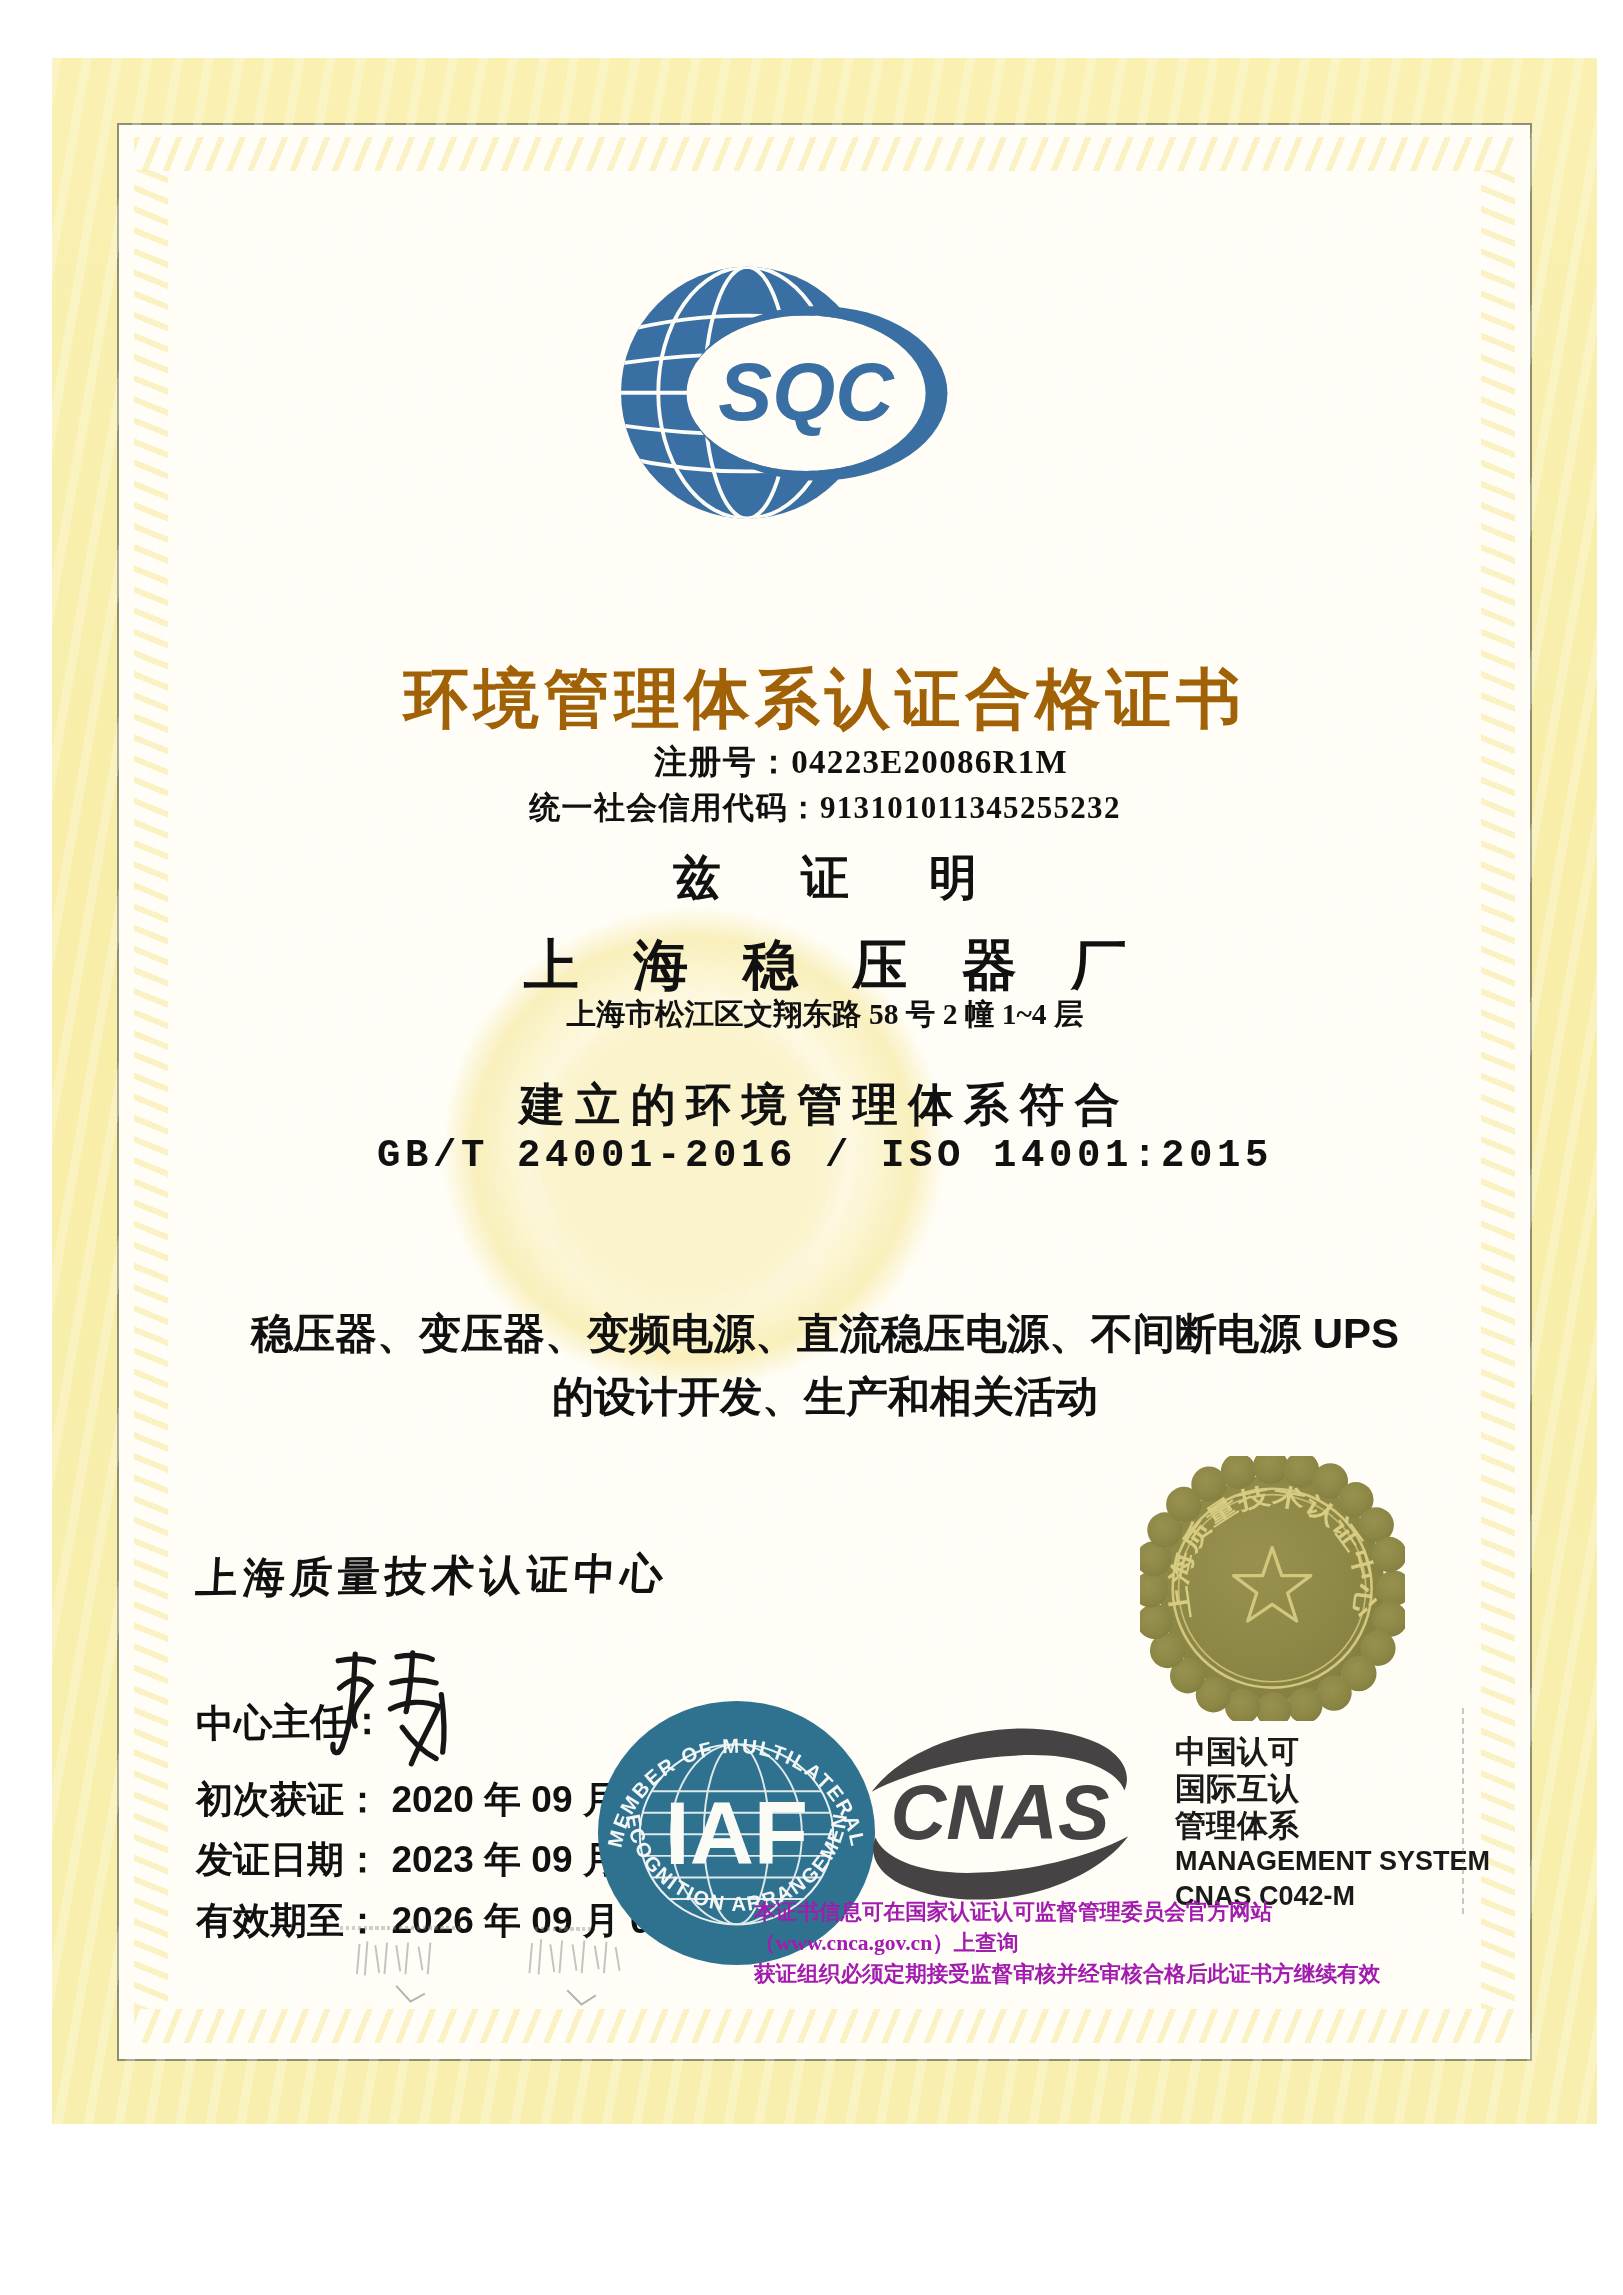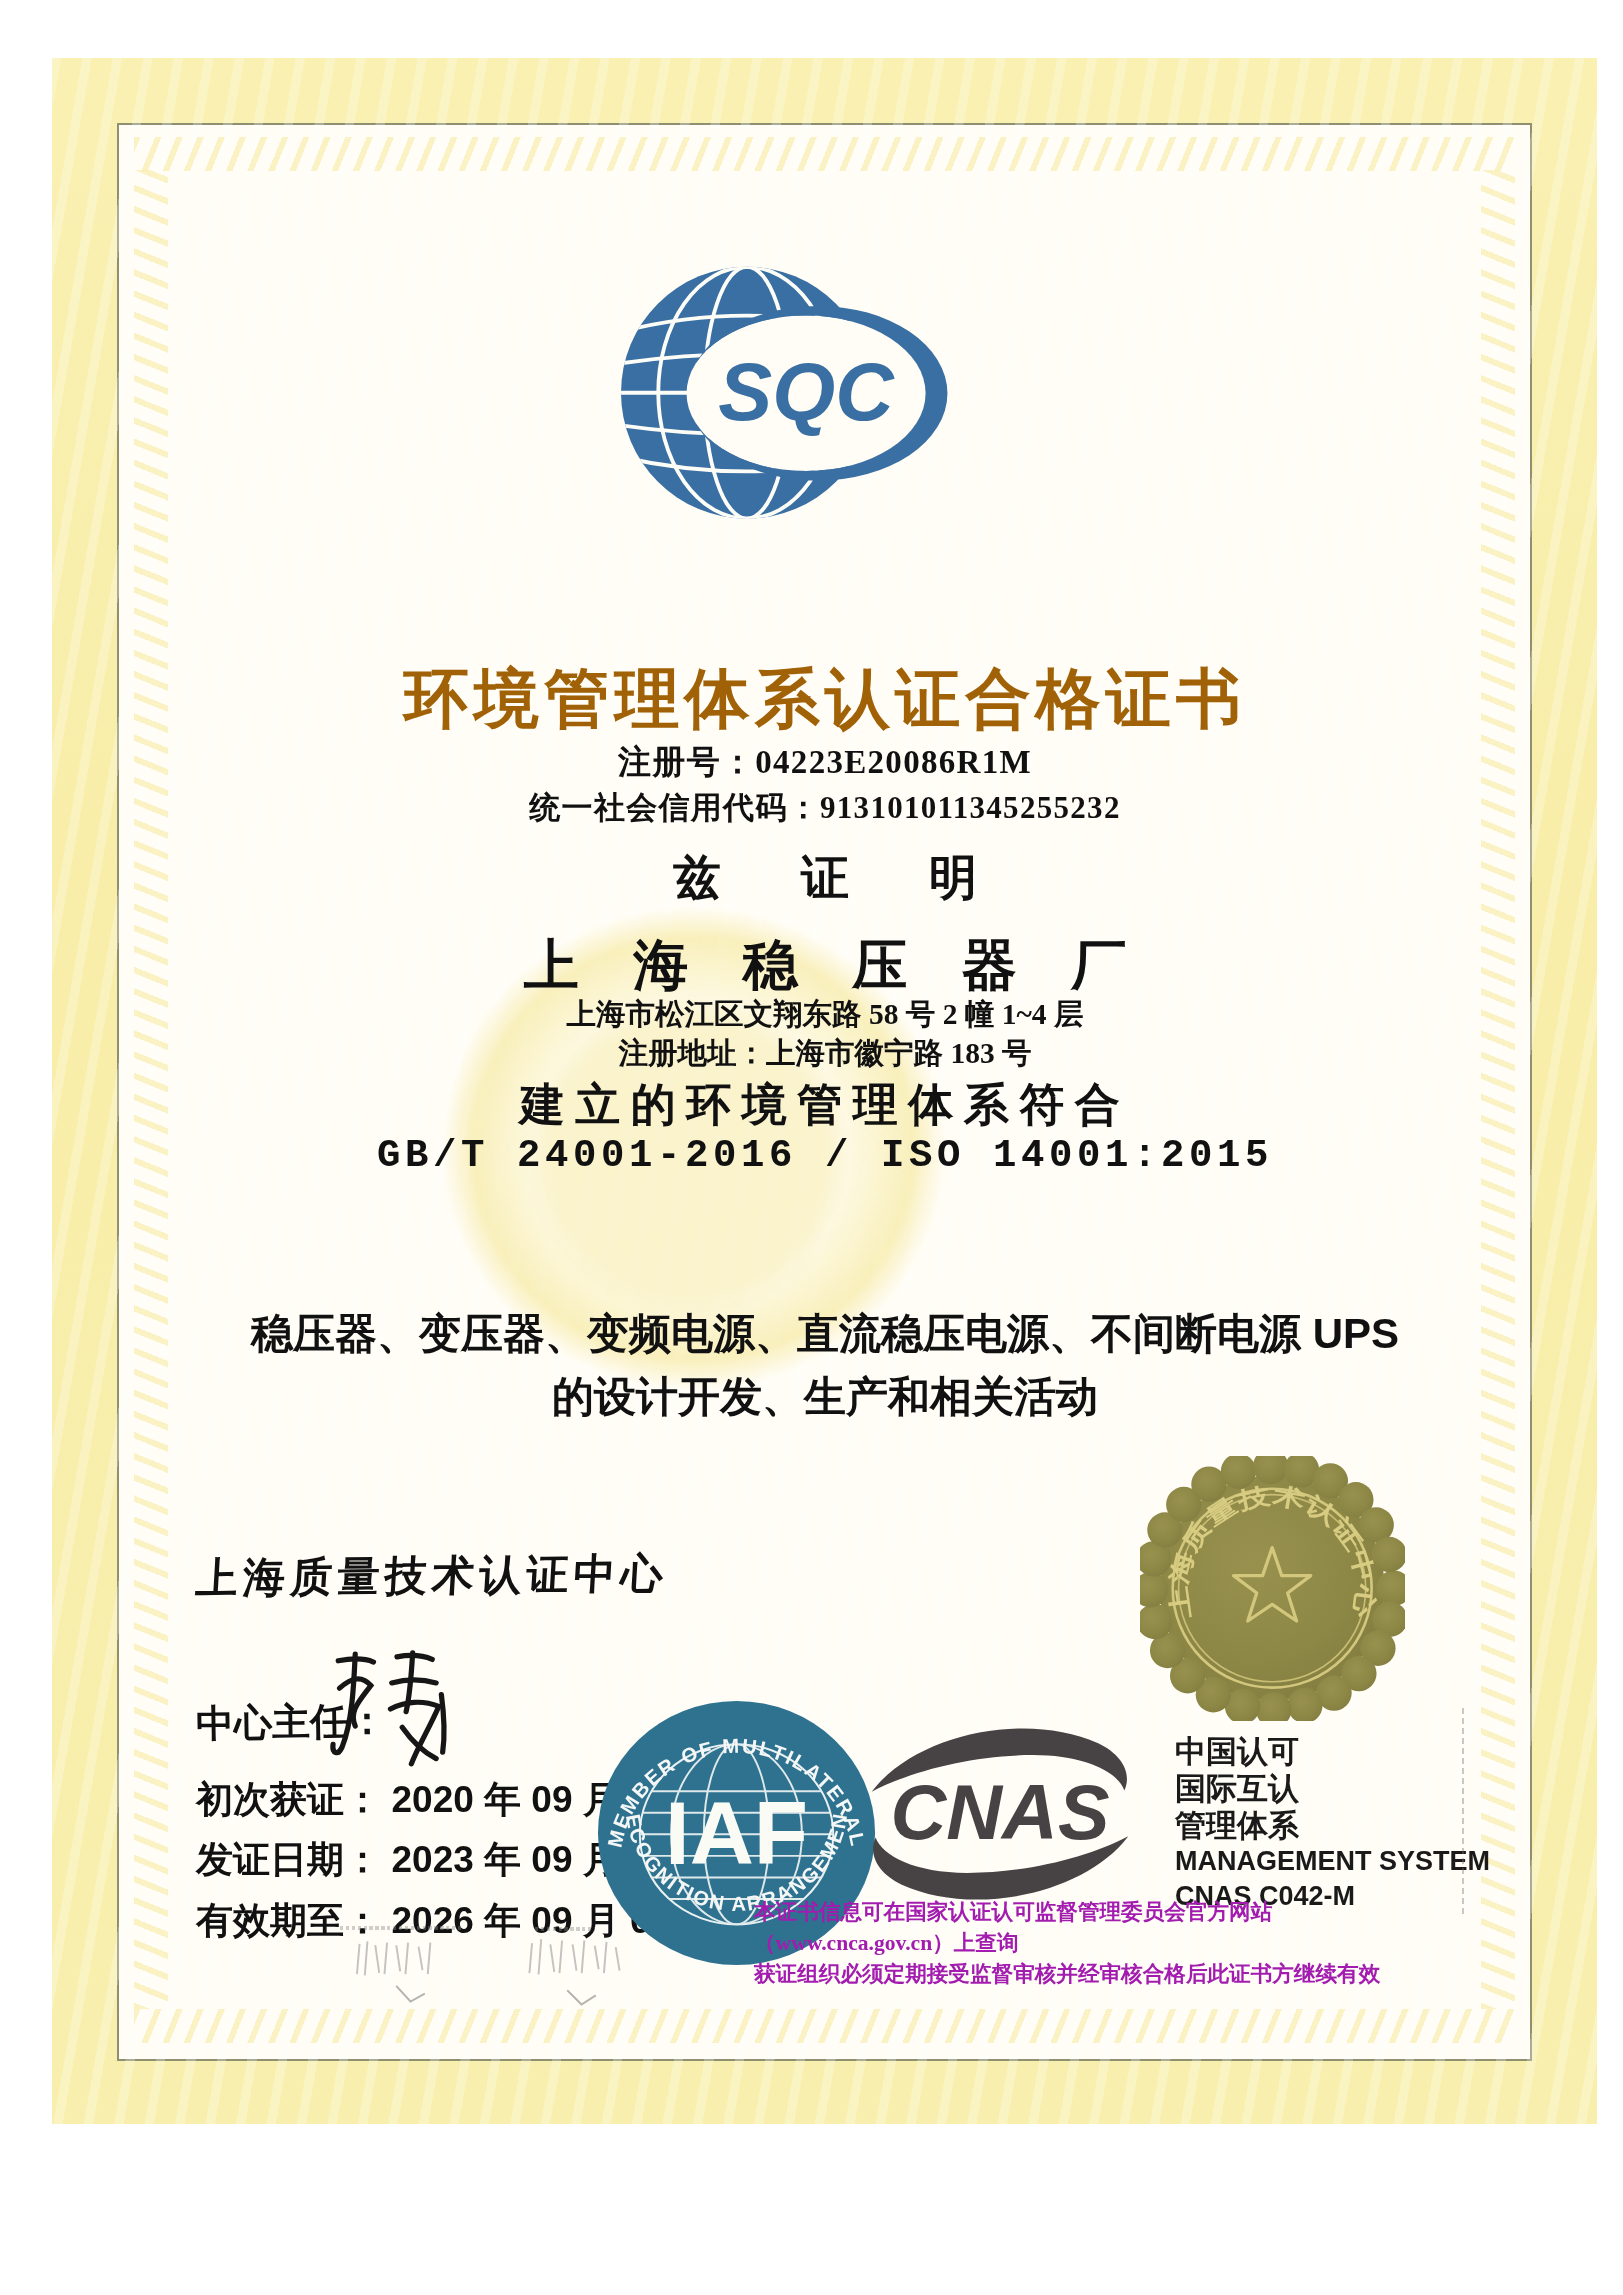--- a/index.html
+++ b/index.html
@@ -22,21 +22,21 @@
         filter:blur(1.3px);pointer-events:none;}
   .watermark2{position:absolute;left:458px;top:929px;width:458px;height:458px;border-radius:50%;
         background:radial-gradient(closest-side,rgba(246,233,160,.30) 0 60%,rgba(246,233,160,0) 70%);
         filter:blur(2px);pointer-events:none;}
   
   .ctr{position:absolute;left:118px;width:1414px;text-align:center;}
   .serifcjk{font-family:"Liberation Serif","DejaVu Serif",serif;}
   .sanscjk{font-family:"Liberation Sans","DejaVu Sans",sans-serif;}
   .monocjk{font-family:"Liberation Mono","DejaVu Sans Mono",monospace;}
   .title{top:655px;font-size:65px;font-weight:bold;letter-spacing:5.2px;color:#a16207;}
-  .regline{top:740px;font-size:33px;font-weight:bold;letter-spacing:1.3px;}
+  .regline{top:740px;font-size:33px;font-weight:bold;letter-spacing:1.3px;padding-left:36px;}
   .creditline{top:787px;font-size:31px;font-weight:bold;letter-spacing:1.3px;}
   .certify{top:846px;font-size:48px;font-weight:bold;letter-spacing:34px;text-indent:34px;}
   .company{top:929px;font-size:55px;font-weight:bold;letter-spacing:19.6px;text-indent:19.6px;}
   .addr1{top:995px;font-size:29.5px;font-weight:bold;}
   .addr2{top:1034px;font-size:29.5px;font-weight:bold;}
   .system{top:1075px;font-size:45px;font-weight:bold;letter-spacing:10.5px;}
   .standard{top:1134px;font-size:39px;font-weight:bold;letter-spacing:4.6px;}
   .scopehead{top:1193px;font-size:42px;font-weight:bold;letter-spacing:7.9px;}
   .scope1{top:1306px;font-size:42px;font-weight:bold;}
   .scope2{top:1369px;font-size:42px;font-weight:bold;}
@@ -100,21 +100,20 @@
       <text x="32" y="48" text-anchor="middle" font-size="126" font-weight="bold" font-style="italic" fill="#3a6fa3">SQC</text>
     </svg>
   </div>
 
   <div class="ctr serifcjk title">环境管理体系认证合格证书</div>
   <div class="ctr serifcjk regline"><span>注册号：</span><span>04223E20086R1M</span></div>
   <div class="ctr serifcjk creditline"><span>统一社会信用代码：</span><span>913101011345255232</span></div>
   <div class="ctr serifcjk certify">兹 证 明</div>
   <div class="ctr sanscjk company">上 海 稳 压 器 厂</div>
   <div class="ctr serifcjk addr1">上海市松江区文翔东路 58 号 2 幢 1~4 层</div>
-  <div class="ctr serifcjk addr2">注册地址：上海市徽宁路 183 号</div>
   <div class="ctr sanscjk system">建立的环境管理体系符合</div>
   <div class="ctr monocjk standard">GB/T 24001-2016 / ISO 14001:2015</div>
   <div class="ctr sanscjk scope1">稳压器、变压器、变频电源、直流稳压电源、不间断电源 UPS</div>
   <div class="ctr sanscjk scope2">的设计开发、生产和相关活动</div>
 
   <div class="serifcjk issuer">上海质量技术认证中心</div>
   <div class="serifcjk director">中心主任：</div>
 
   <div class="signature">
     <svg width="151" height="124" viewBox="0 0 230 190">

